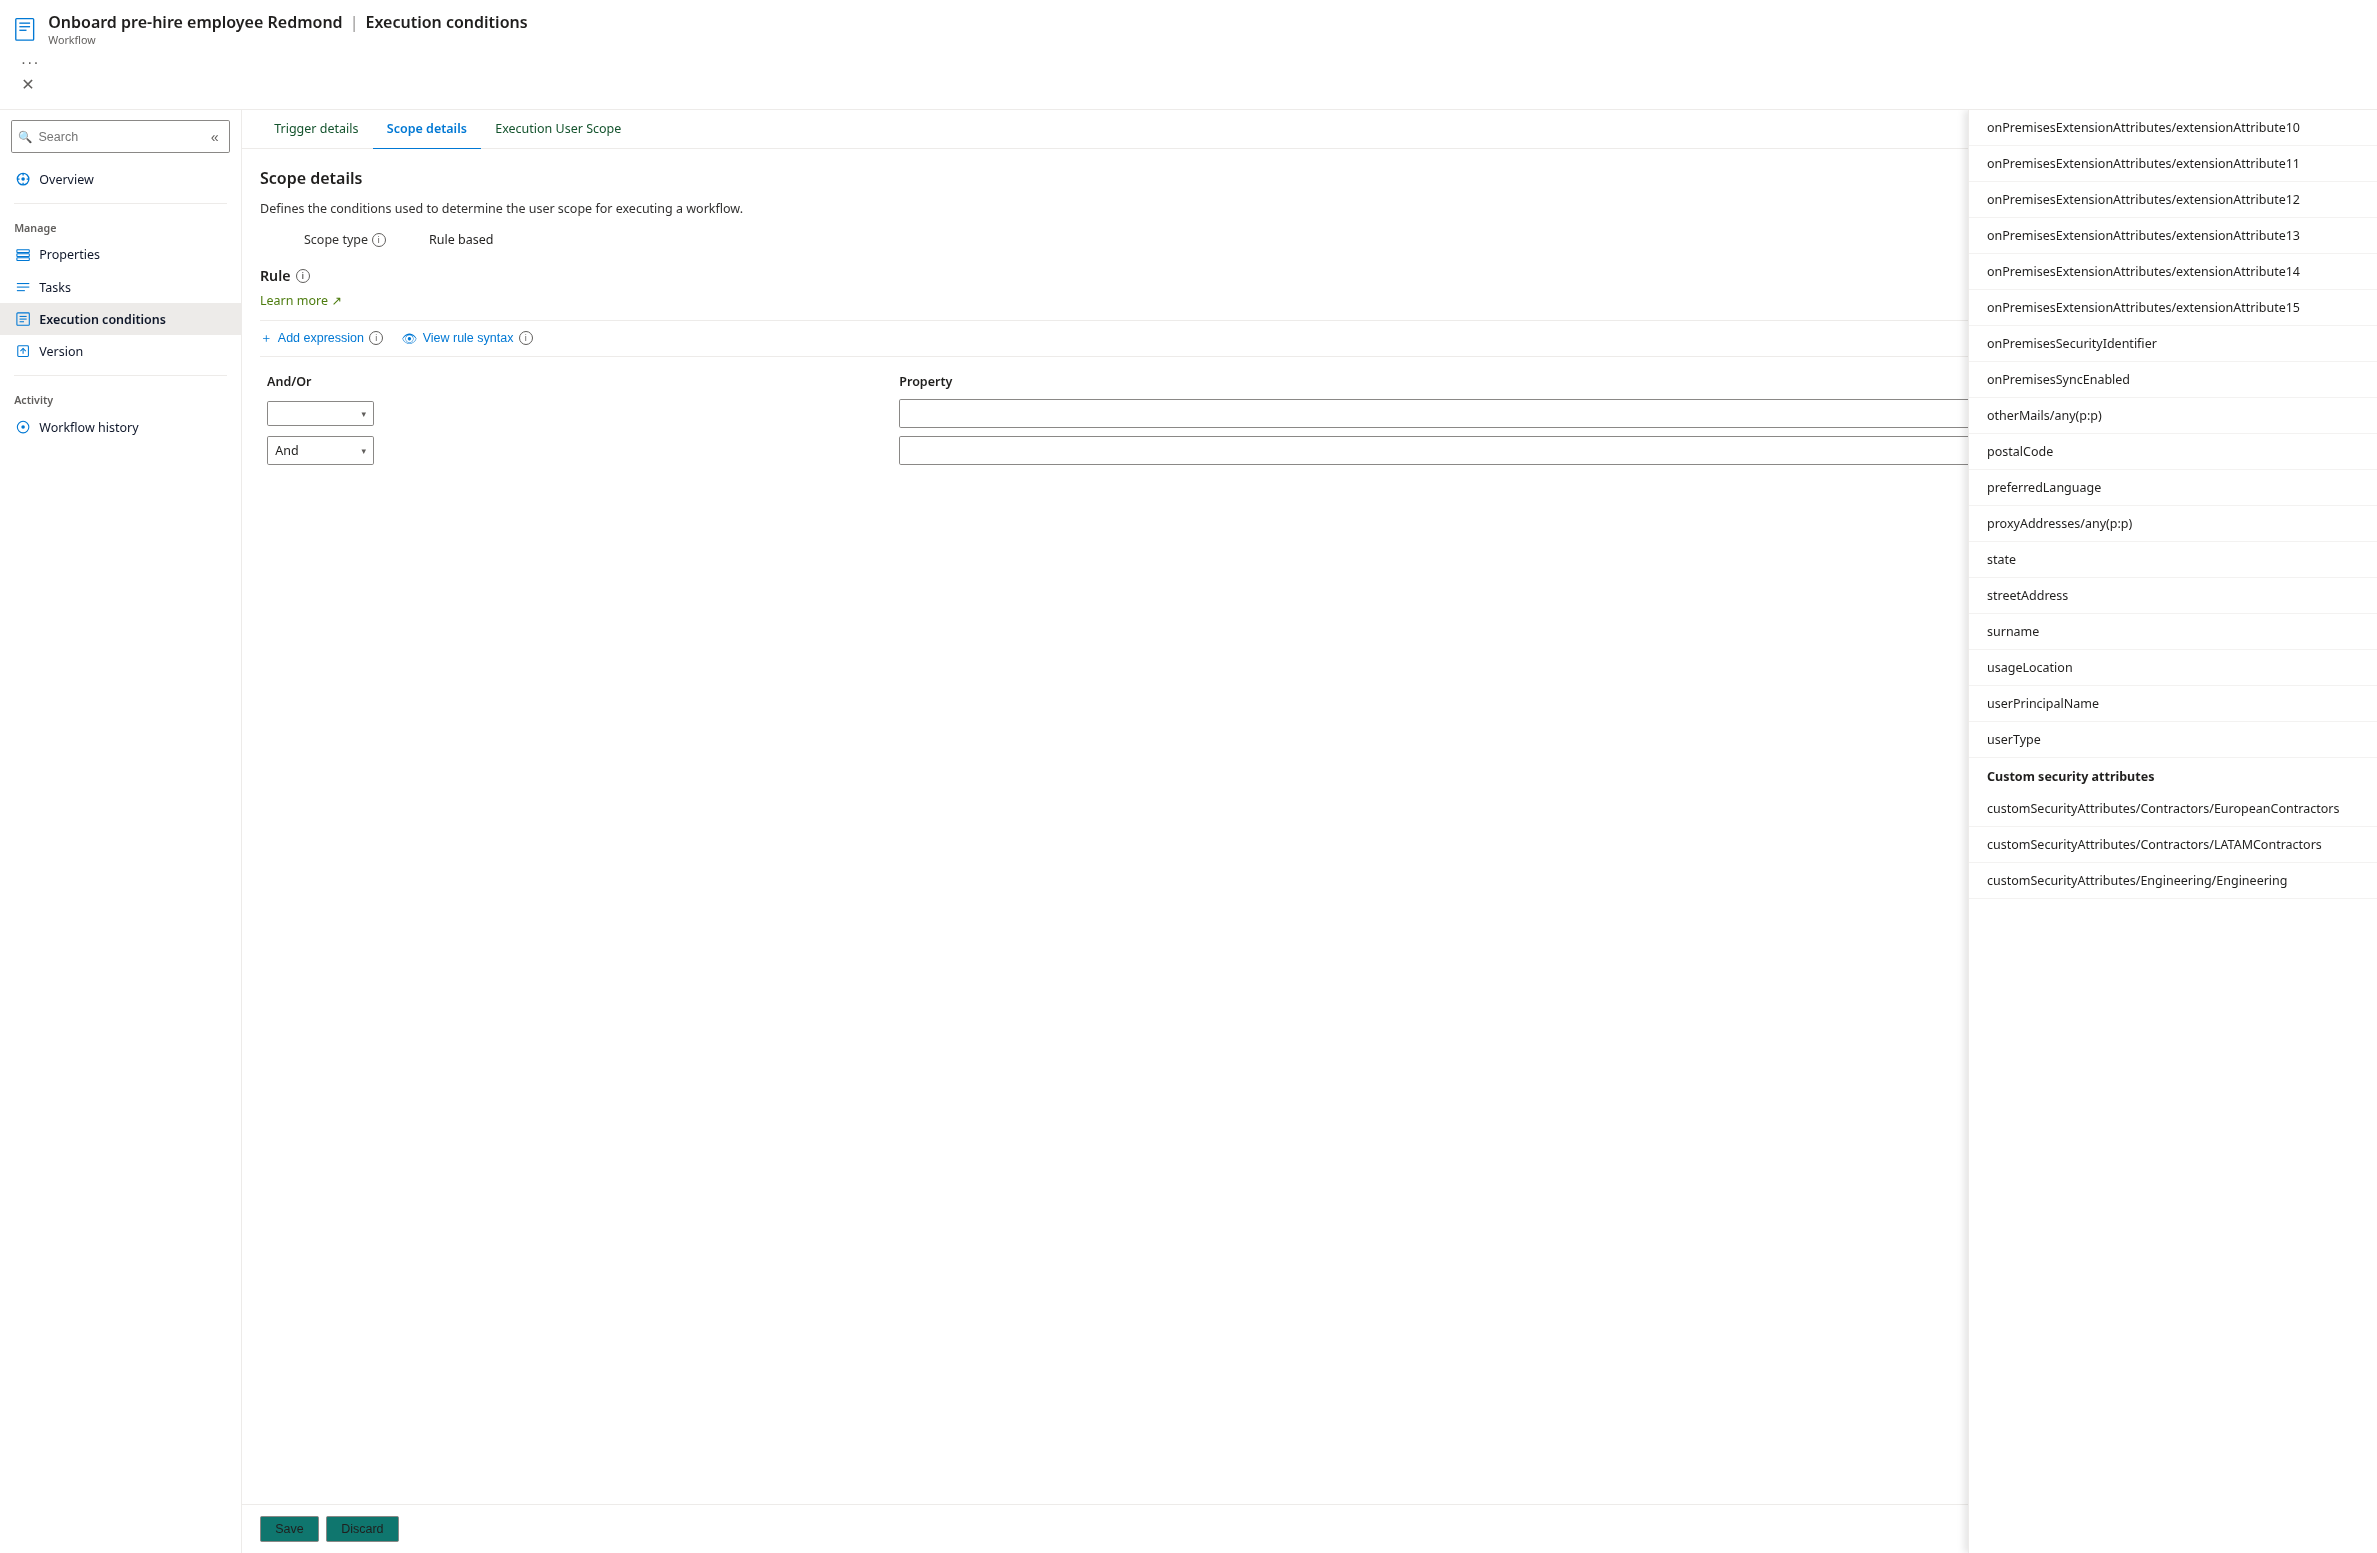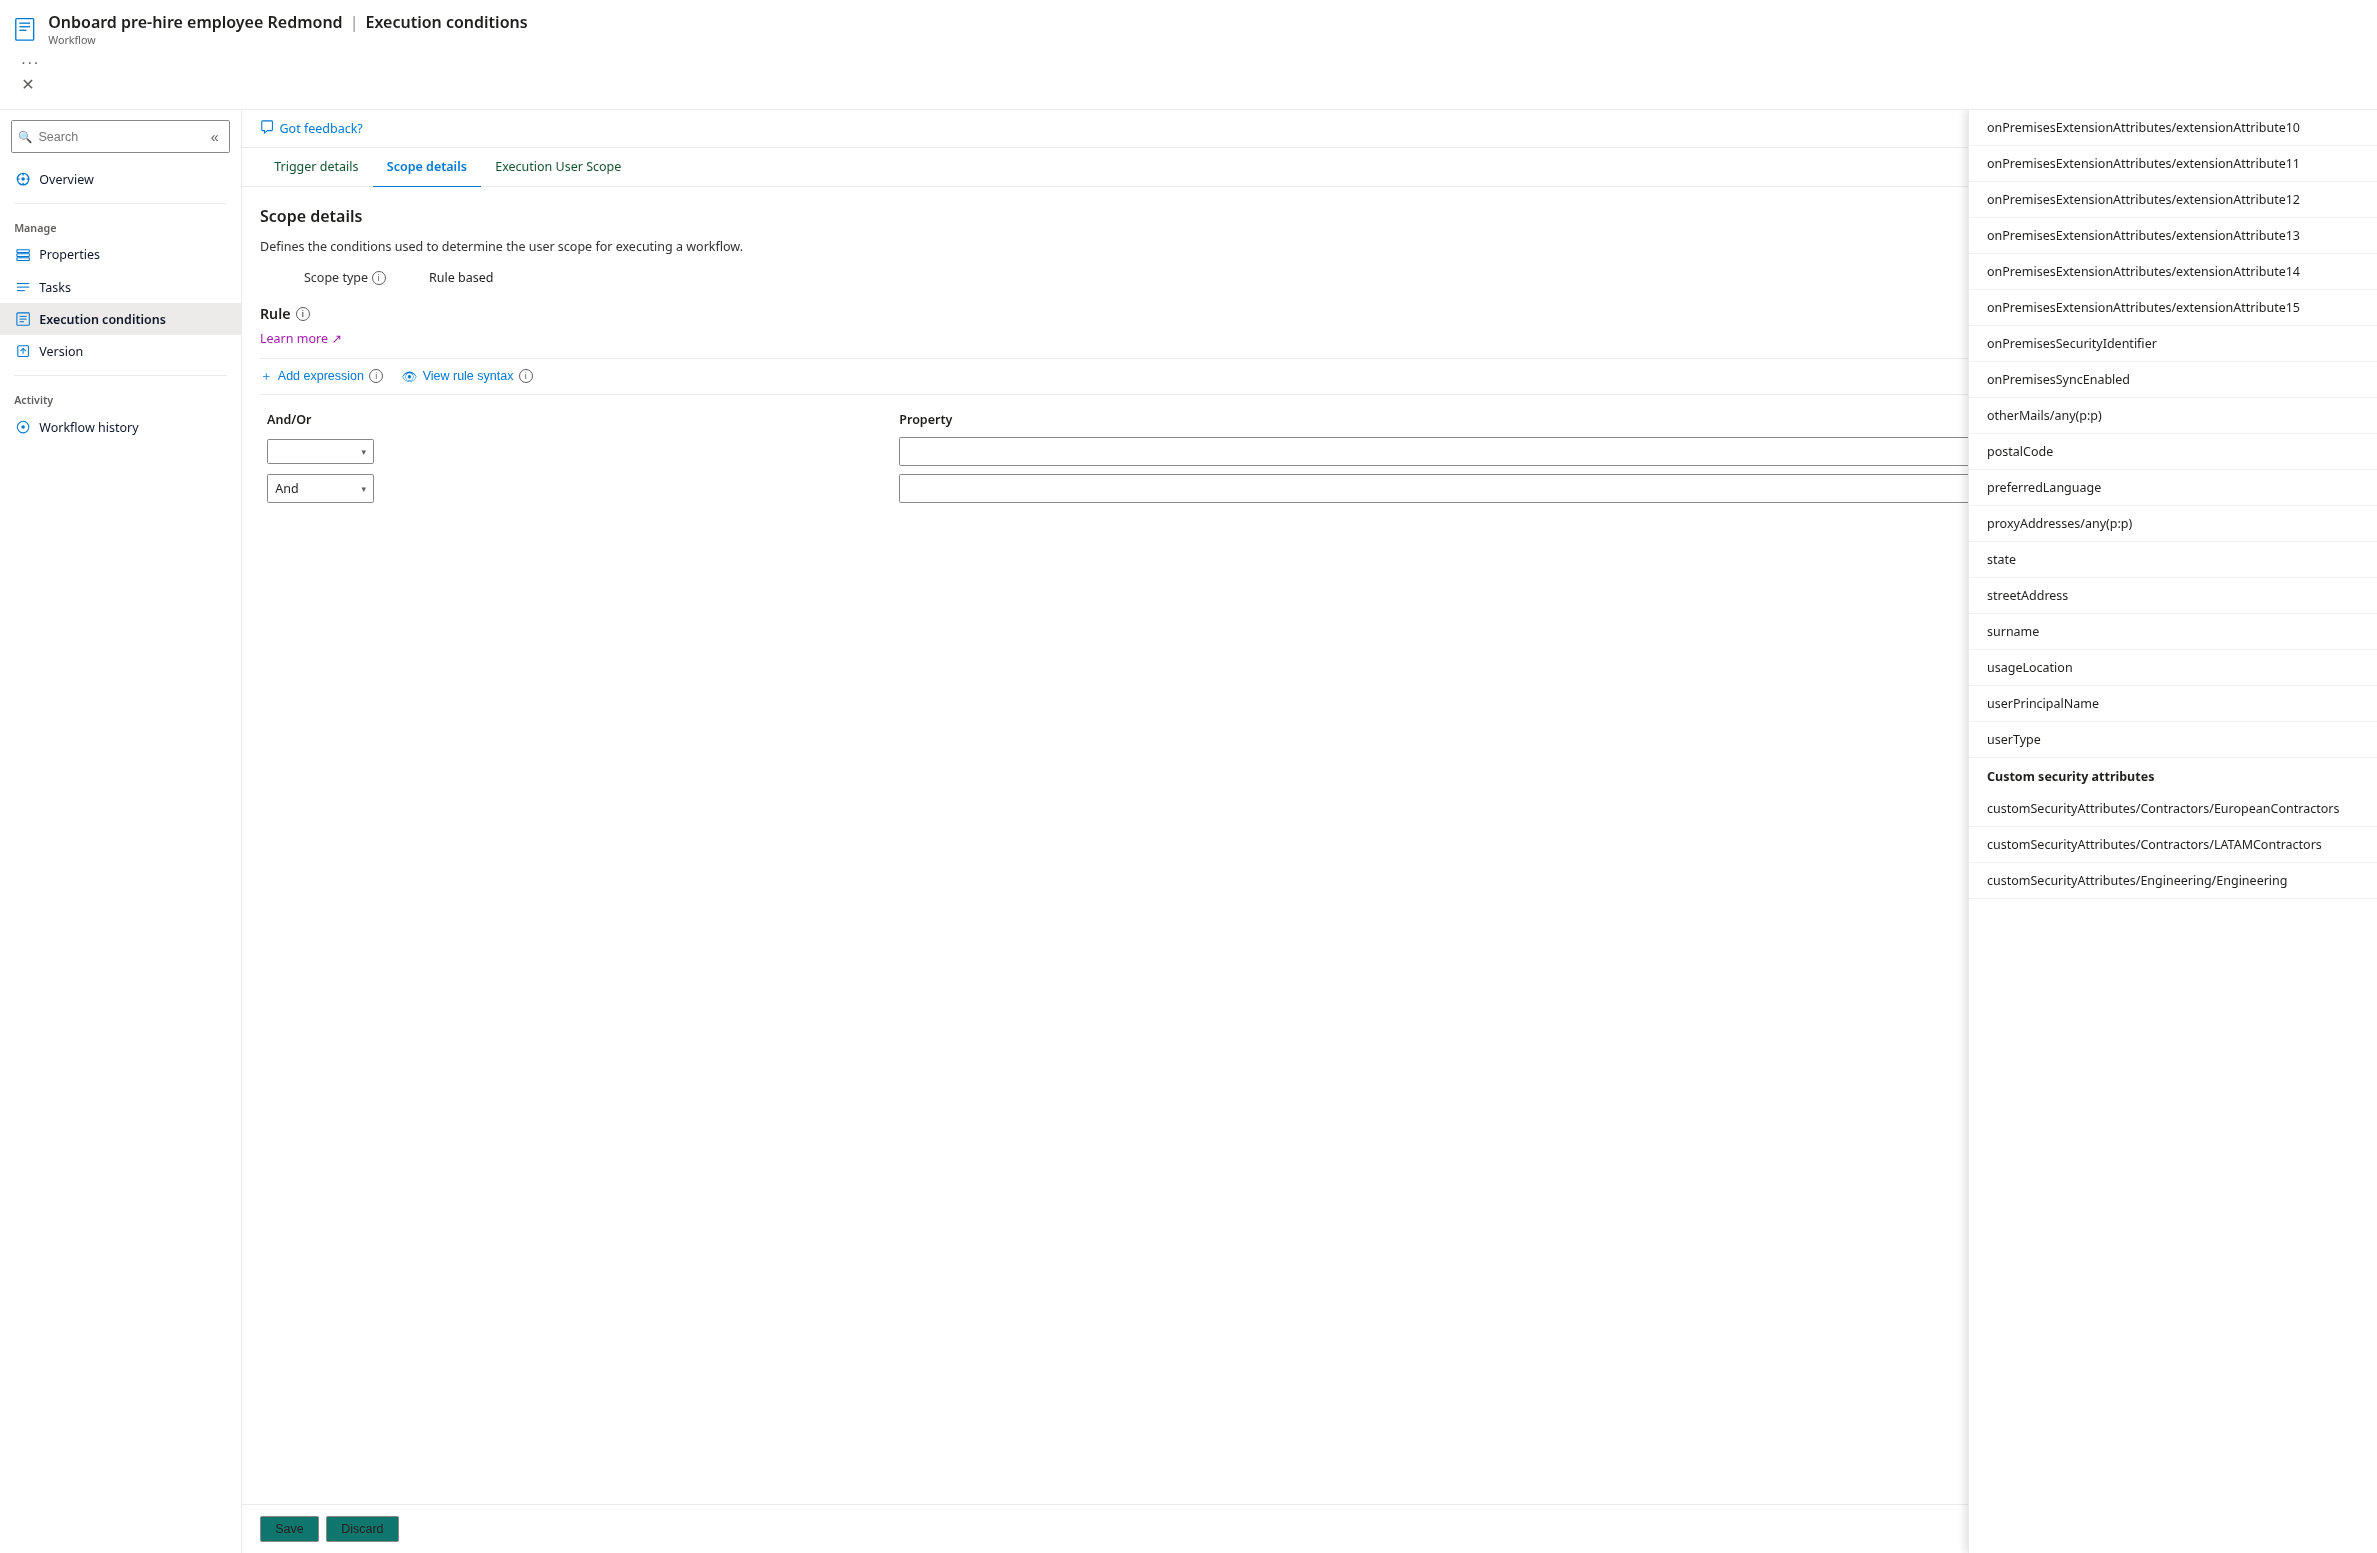--- a/index.html
+++ b/index.html
@@ -50,21 +50,21 @@
     .scope-title { font-size: 16px; font-weight: 600; margin-bottom: 10.7px; }
     .scope-desc { font-size: 12.5px; color: #323130; margin-bottom: 14.2px; }
     .scope-type-row { display: flex; align-items: center; gap: 7.1px; margin-bottom: 18px; font-size: 12.5px; }
     .scope-type-label { color: #323130; display: flex; align-items: center; gap: 3.6px; margin-left: 44px; }
     .scope-type-value { color: #201f1e; margin-left: 36px; }
     .info-icon { display: inline-flex; align-items: center; justify-content: center; width: 14.2px; height: 14.2px; border-radius: 50%; border: 0.9px solid #605e5c; font-size: 9px; color: #605e5c; cursor: pointer; }
 
     .rule-section { margin-bottom: 14.2px; }
     .rule-header { display: flex; align-items: center; gap: 5.3px; font-size: 14.2px; font-weight: 600; margin-bottom: 7.1px; }
     .rule-desc { font-size: 12.5px; color: #323130; margin-bottom: 5.3px; }
-    .learn-more-link { color: #a21caf; font-size: 12.5px; cursor: pointer; text-decoration: none; display: inline-flex; align-items: center; gap: 3.6px; }
+    .learn-more-link { color: #4d7c0f; font-size: 12.5px; cursor: pointer; text-decoration: none; display: inline-flex; align-items: center; gap: 3.6px; }
 
     .rule-actions { display: flex; align-items: center; gap: 18px; margin: 10.7px 0; padding: 9px 0; border-top: 0.9px solid #edebe9; border-bottom: 0.9px solid #edebe9; }
     .action-btn { display: flex; align-items: center; gap: 5.3px; font-size: 12.5px; color: #0078d4; cursor: pointer; background: none; border: none; padding: 0; }
 
     .rule-table { width: 100%; border-collapse: collapse; margin-top: 10.7px; }
     .rule-table th { text-align: left; font-size: 12.5px; font-weight: 600; padding: 5.3px 7.1px; color: #201f1e; }
     .rule-table td { padding: 3.6px 7.1px; vertical-align: middle; }
 
     .select-dropdown { display: flex; align-items: center; justify-content: space-between; border: 0.9px solid #8a8886; border-radius: 1.8px; padding: 5.3px 7.1px; font-size: 12.5px; cursor: pointer; background: #fff; min-width: 89px; }
     .dropdown-arrow { font-size: 9px; color: #605e5c; margin-left: 7.1px; }
@@ -201,28 +201,20 @@
               <circle cx="8" cy="8" r="2" fill="#0078d4"></circle>
             </svg>
           </div>
           <span>Workflow history</span>
         </div>
       </div>
     </div>
 
     <div class="main-panel">
 
-      <div class="feedback-bar">
-        <span class="feedback-icon">
-          <svg width="14.2" height="14.2" viewBox="0 0 16 16" fill="none">
-            <path d="M13 1H3C2.4 1 2 1.4 2 2v9c0 .6.4 1 1 1h2v2.5L8.5 12H13c.6 0 1-.4 1-1V2c0-.6-.4-1-1-1z" stroke="#0078d4" stroke-width="1.2" fill="none"></path>
-          </svg>
-        </span>
-        <span class="feedback-text">Got feedback?</span>
-      </div>
 
       <div class="tabs">
         <div class="tab">Trigger details</div>
         <div class="tab active">Scope details</div>
         <div class="tab">Execution User Scope</div>
       </div>
 
       <div class="panel-content">
         <div class="scope-title">Scope details</div>
         <div class="scope-desc">Defines the conditions used to determine the user scope for executing a workflow.</div>

